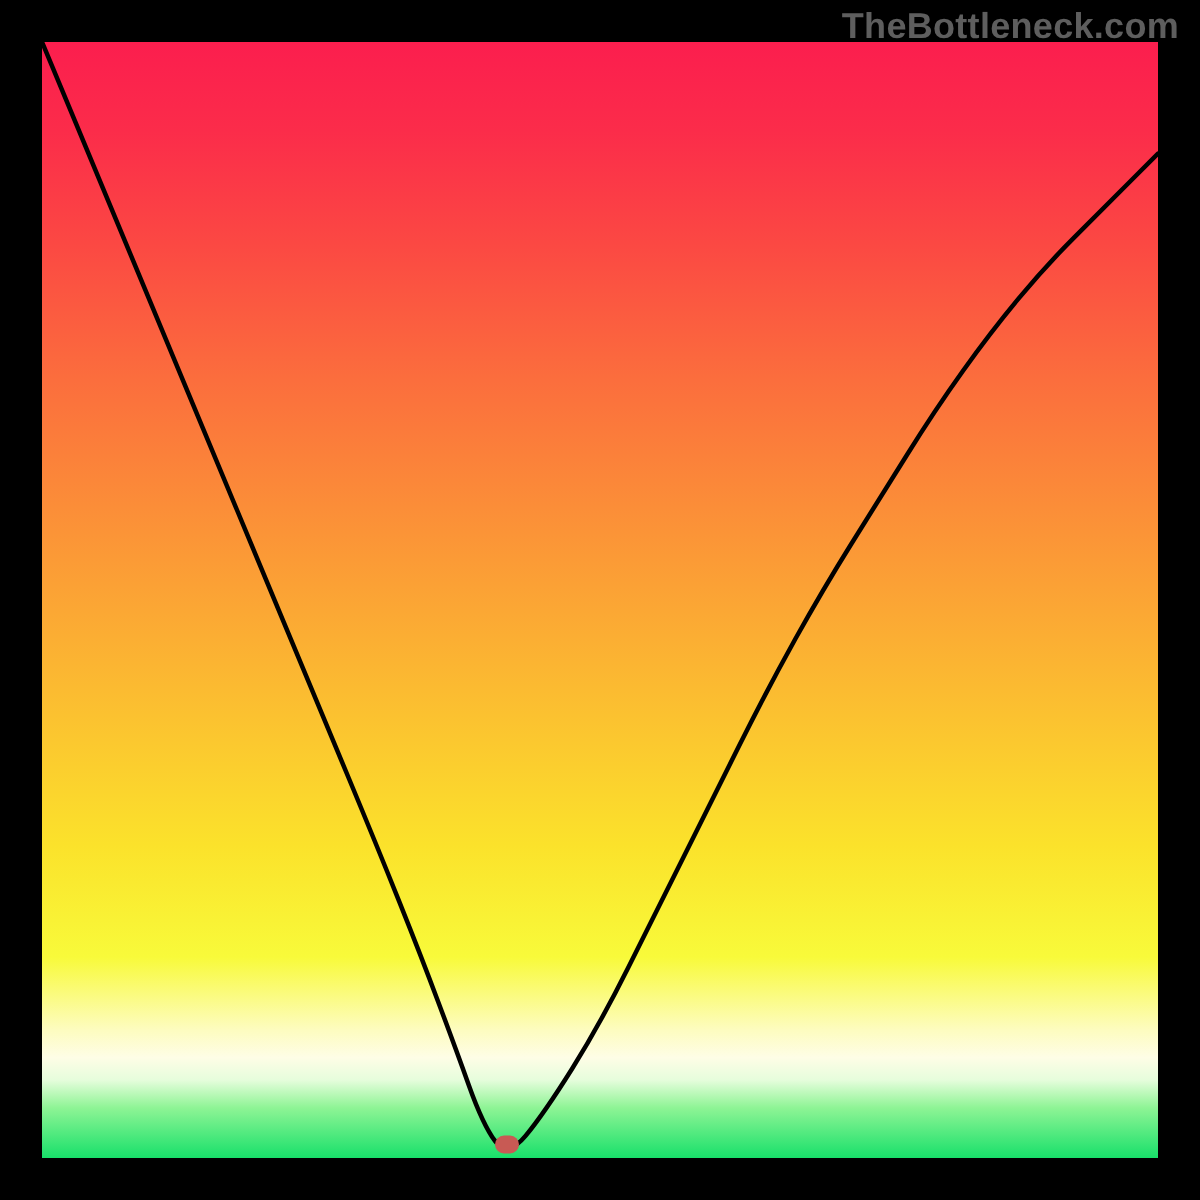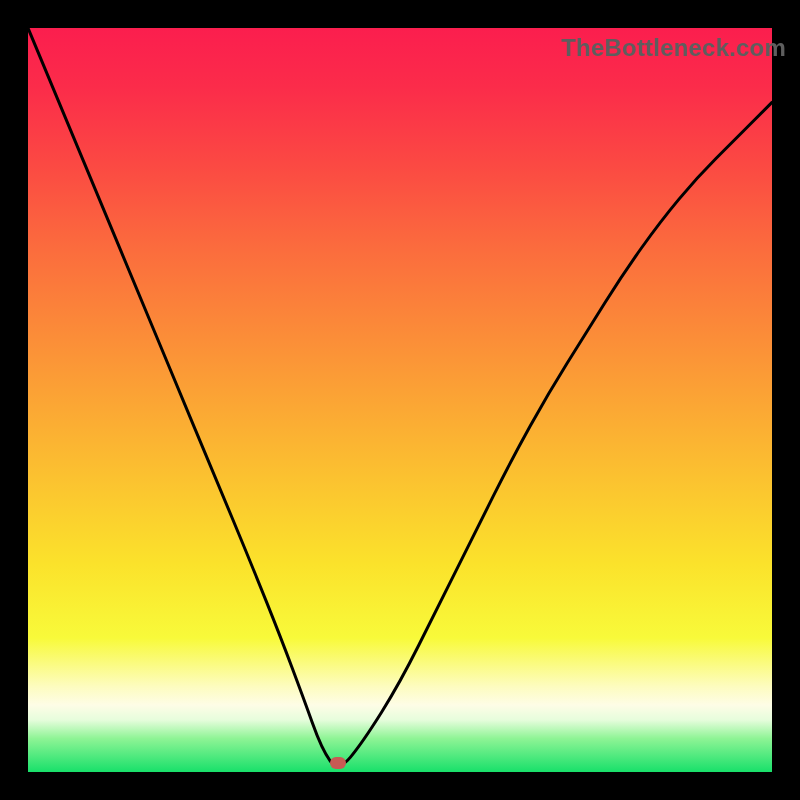--- a/index.html
+++ b/index.html
@@ -17,21 +17,20 @@
   }
   .watermark {
     position: absolute;
     top: 4px;
     right: 14px;
     color: #5e5e5e;
     font-size: 24px;
     font-weight: 600;
     letter-spacing: 0.2px;
     z-index: 10;
-    margin-top: 30px;
   }
   .plot-area {
     position: absolute;
     left: 28px;
     top: 28px;
     width: 744px;
     height: 744px;
     overflow: hidden;
   }
   .gradient {

